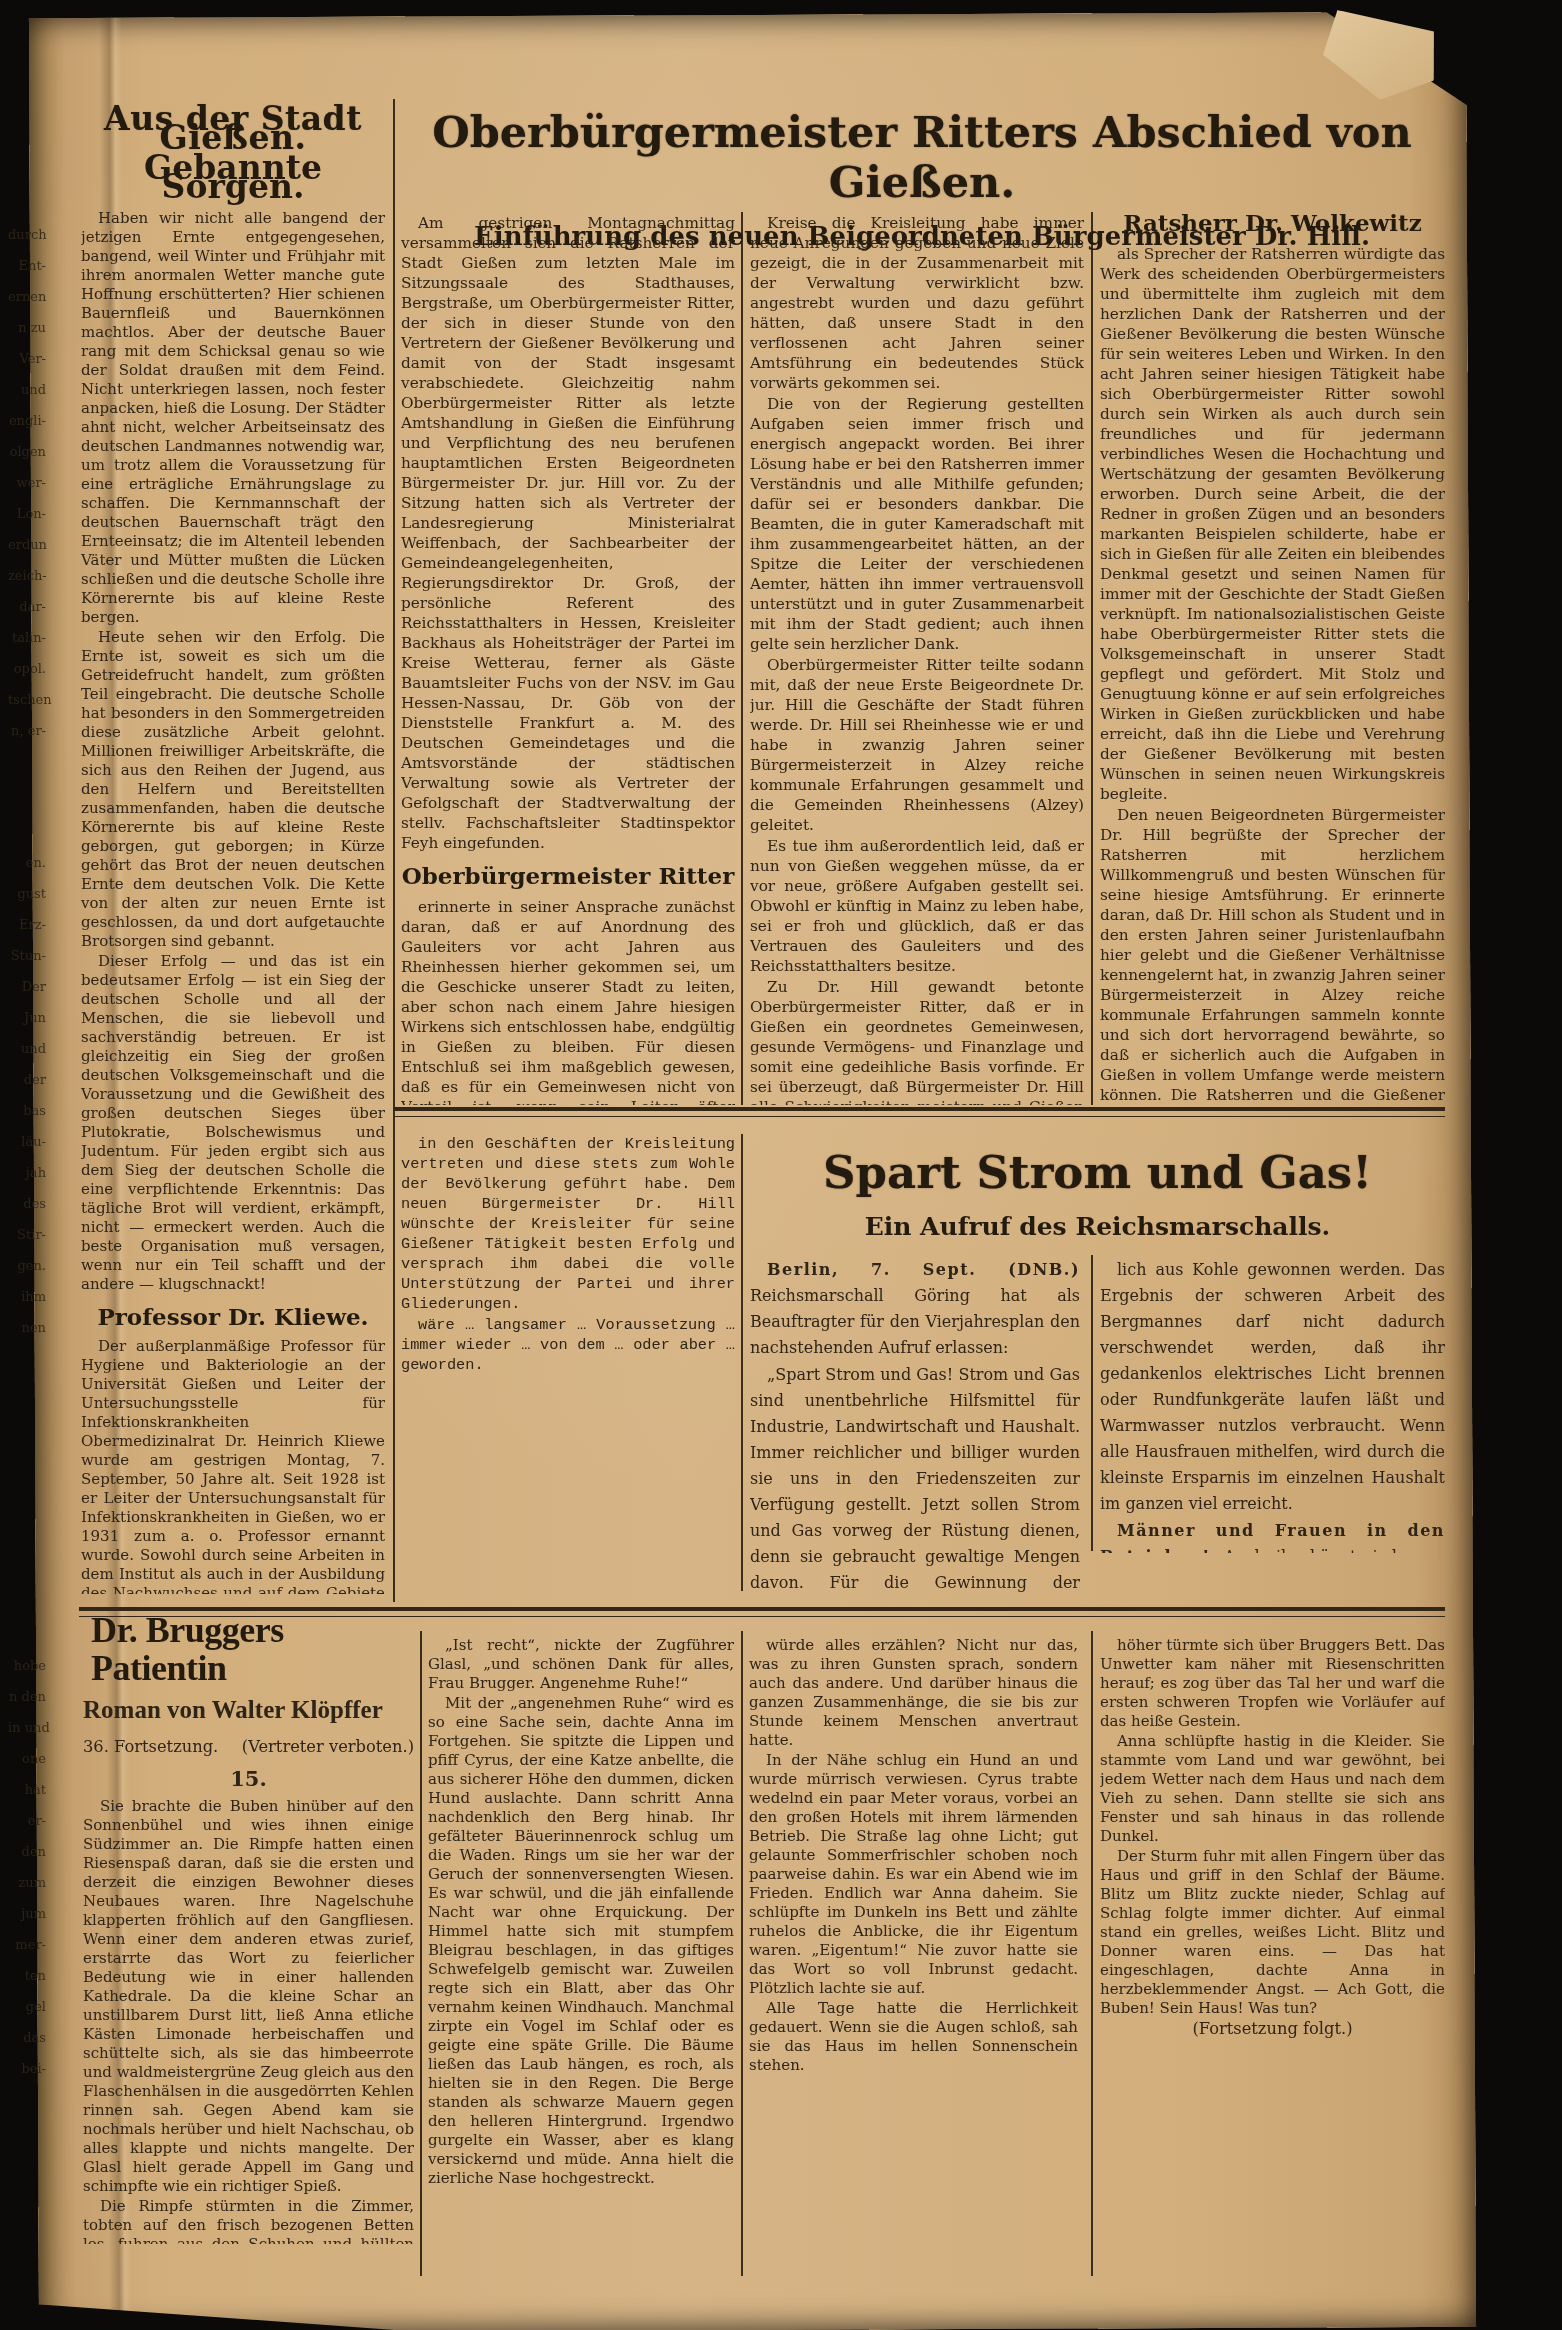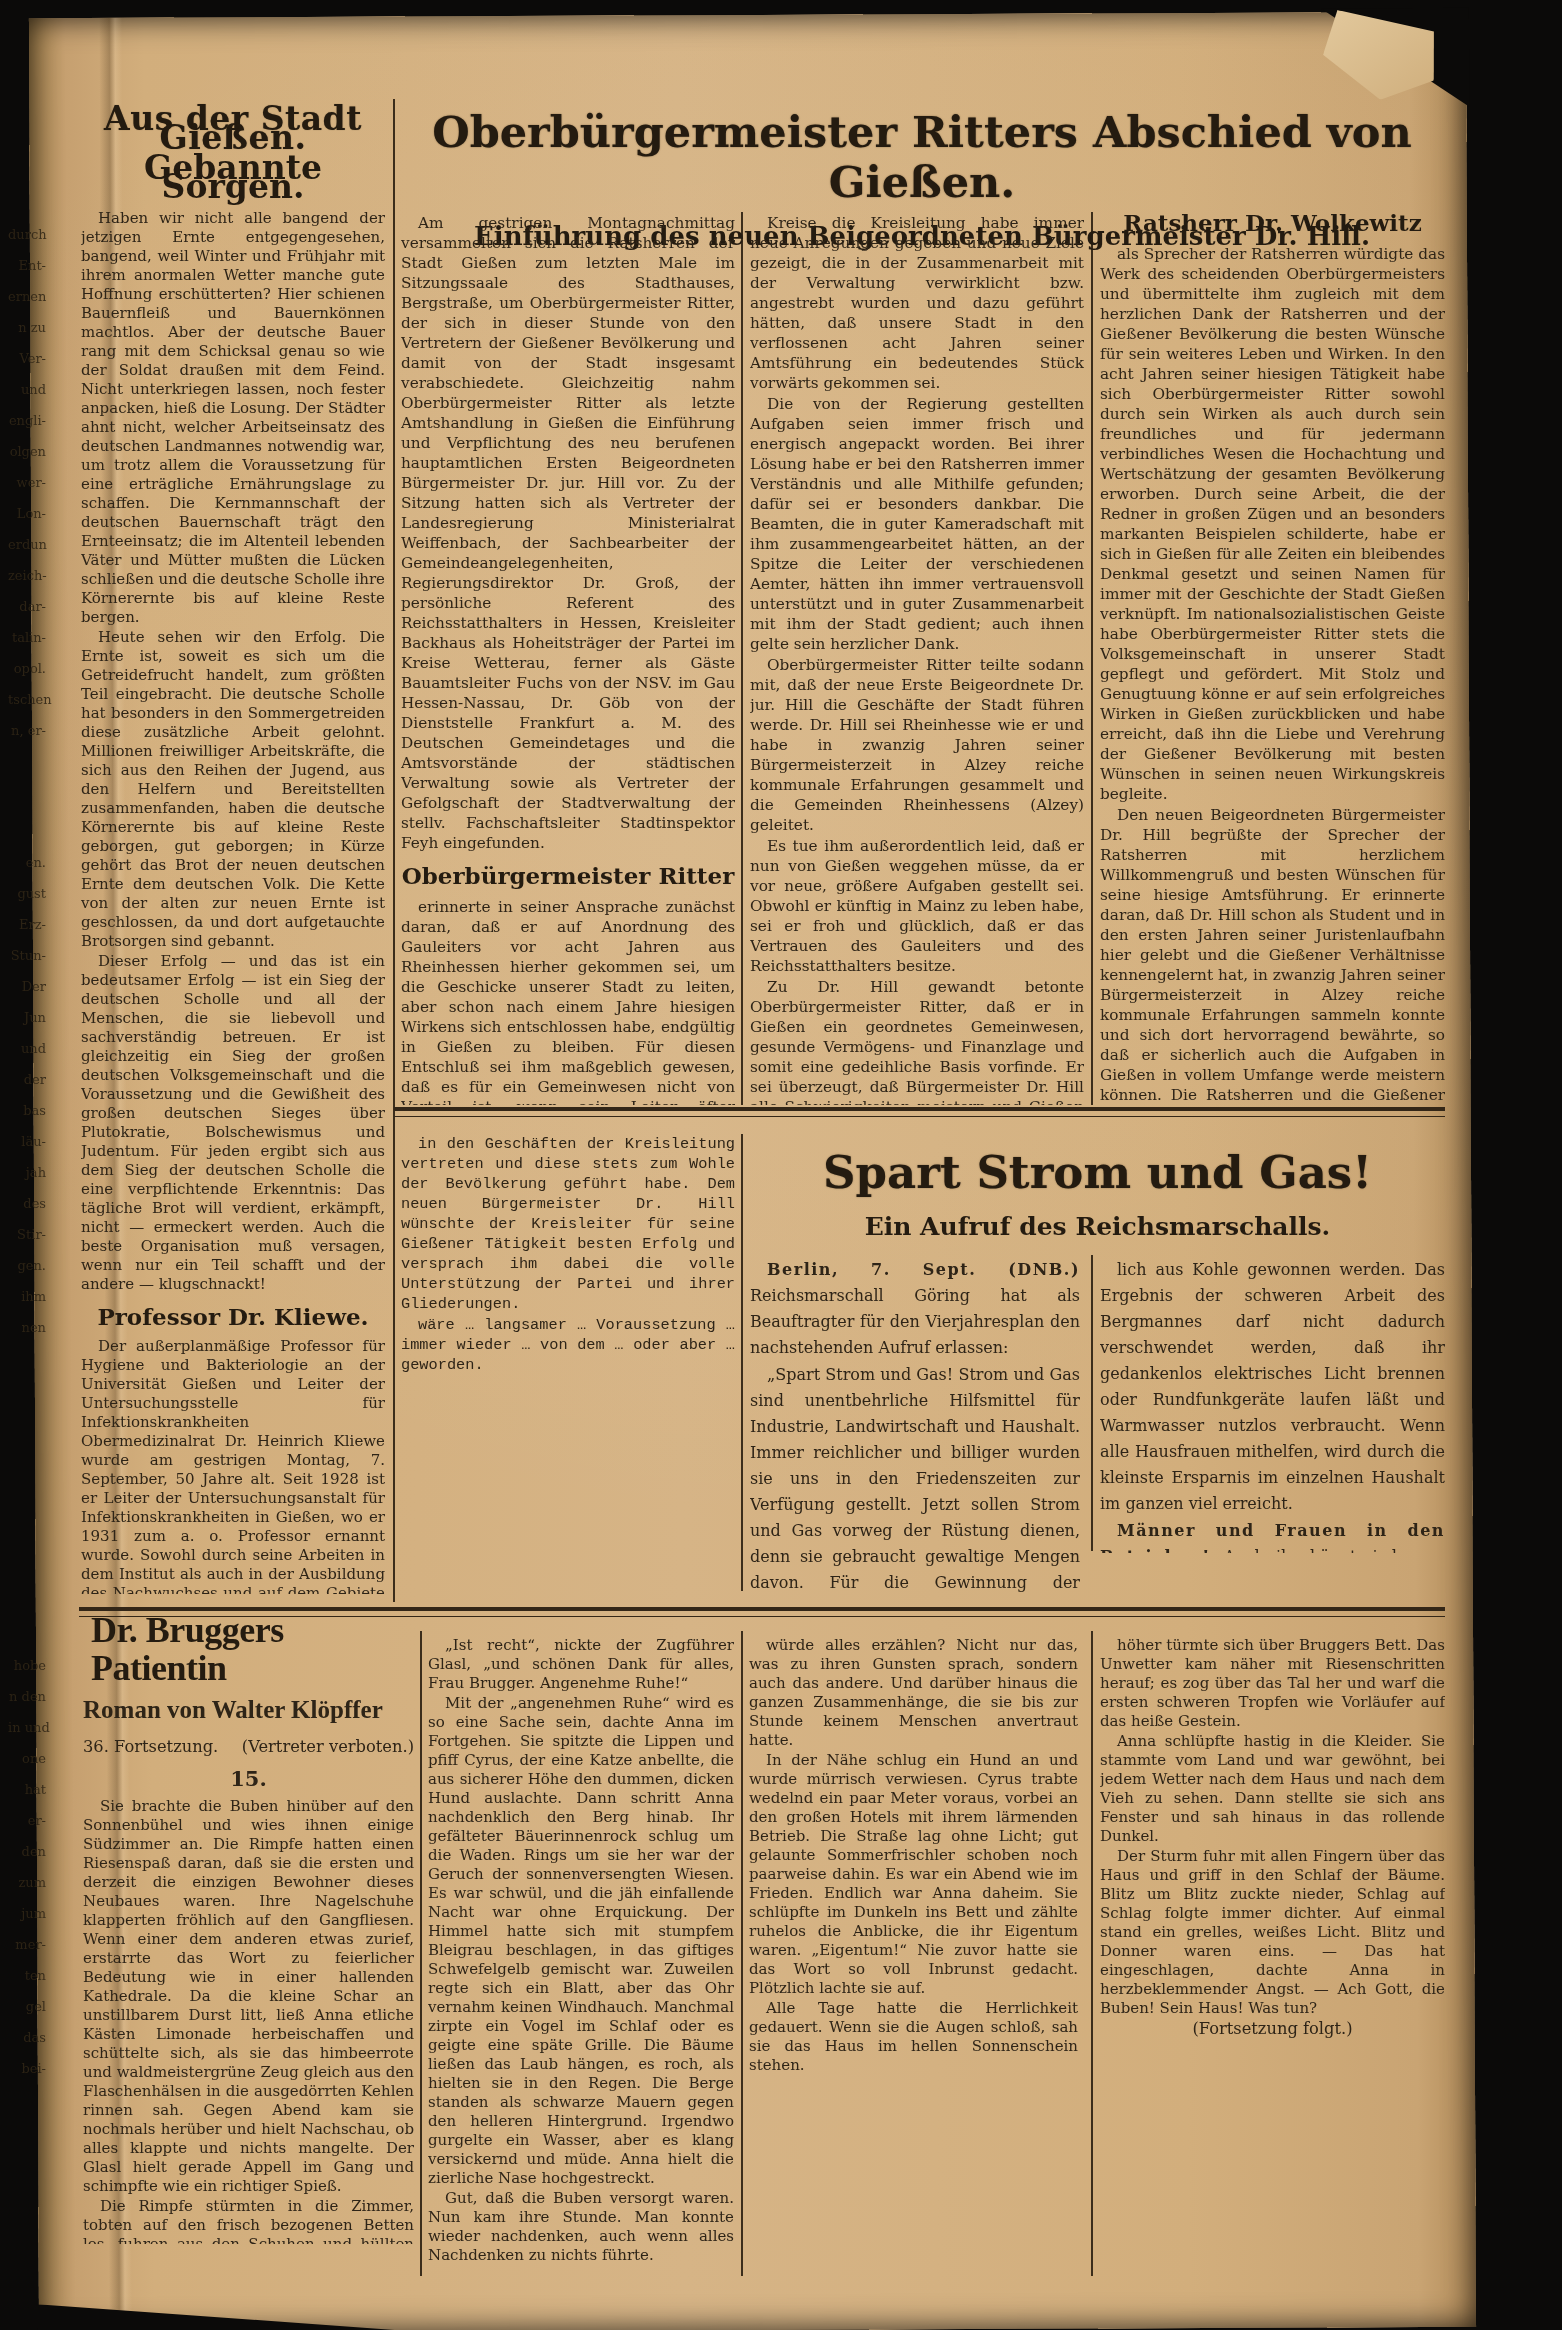--- a/index.html
+++ b/index.html
@@ -229,21 +229,20 @@
   <div>
       <p>Sie brachte die Buben hinüber auf den Sonnenbühel und wies ihnen einige Südzimmer an. Die Rimpfe hatten einen Riesenspaß daran, daß sie die ersten und derzeit die einzigen Bewohner dieses Neubaues waren. Ihre Nagelschuhe klapperten fröhlich auf den Gangfliesen. Wenn einer dem anderen etwas zurief, erstarrte das Wort zu feierlicher Bedeutung wie in einer hallenden Kathedrale. Da die kleine Schar an unstillbarem Durst litt, ließ Anna etliche Kästen Limonade herbeischaffen und schüttelte sich, als sie das himbeerrote und waldmeistergrüne Zeug gleich aus den Flaschenhälsen in die ausgedörrten Kehlen rinnen sah. Gegen Abend kam sie nochmals herüber und hielt Nachschau, ob alles klappte und nichts mangelte. Der Glasl hielt gerade Appell im Gang und schimpfte wie ein richtiger Spieß.</p>
       <p>Die Rimpfe stürmten in die Zimmer, tobten auf den frisch bezogenen Betten los, fuhren aus den Schuhen und hüllten sich in ihre Decken. Anna kam noch einmal in den Gang und verhandelte mit Glasl wegen des Hausschlüssels.</p>
     </div>
 </section>
 
 <div class="vrule" style="left:420px;top:1631px;height:645px;"></div>
 <section class="col ncol" style="left:428px;top:1636px;width:306px;height:638px;">
     <p>„Ist recht“, nickte der Zugführer Glasl, „und schönen Dank für alles, Frau Brugger. Angenehme Ruhe!“</p>
     <p>Mit der „angenehmen Ruhe“ wird es so eine Sache sein, dachte Anna im Fortgehen. Sie spitzte die Lippen und pfiff Cyrus, der eine Katze anbellte, die aus sicherer Höhe den dummen, dicken Hund auslachte. Dann schritt Anna nachdenklich den Berg hinab. Ihr gefälteter Bäuerinnenrock schlug um die Waden. Rings um sie her war der Geruch der sonnenversengten Wiesen. Es war schwül, und die jäh einfallende Nacht war ohne Erquickung. Der Himmel hatte sich mit stumpfem Bleigrau beschlagen, in das giftiges Schwefelgelb gemischt war. Zuweilen regte sich ein Blatt, aber das Ohr vernahm keinen Windhauch. Manchmal zirpte ein Vogel im Schlaf oder es geigte eine späte Grille. Die Bäume ließen das Laub hängen, es roch, als hielten sie in den Regen. Die Berge standen als schwarze Mauern gegen den helleren Hintergrund. Irgendwo gurgelte ein Wasser, aber es klang versickernd und müde. Anna hielt die zierliche Nase hochgestreckt.</p>
-    <p>Gut, daß die Buben versorgt waren. Nun kam ihre Stunde. Man konnte wieder nachdenken, auch wenn alles Nachdenken zu nichts führte.</p>
   </section>
 
 <div class="vrule" style="left:741px;top:1631px;height:645px;"></div>
 <section class="col ncol" style="left:749px;top:1636px;width:329px;height:638px;">
     <p>würde alles erzählen? Nicht nur das, was zu ihren Gunsten sprach, sondern auch das andere. Und darüber hinaus die ganzen Zusammenhänge, die sie bis zur Stunde keinem Menschen anvertraut hatte.</p>
     <p>In der Nähe schlug ein Hund an und wurde mürrisch verwiesen. Cyrus trabte wedelnd ein paar Meter voraus, vorbei an den großen Hotels mit ihrem lärmenden Betrieb. Die Straße lag ohne Licht; gut gelaunte Sommerfrischler schoben noch paarweise dahin. Es war ein Abend wie im Frieden. Endlich war Anna daheim. Sie schlüpfte im Dunkeln ins Bett und zählte ruhelos die Anblicke, die ihr Eigentum waren. „Eigentum!“ Nie zuvor hatte sie das Wort so voll Inbrunst gedacht. Plötzlich lachte sie auf.</p>
     <p>Alle Tage hatte die Herrlichkeit gedauert. Wenn sie die Augen schloß, sah sie das Haus im hellen Sonnenschein stehen.</p>
   </section>
 
 <div class="vrule" style="left:1091px;top:1631px;height:645px;"></div>

